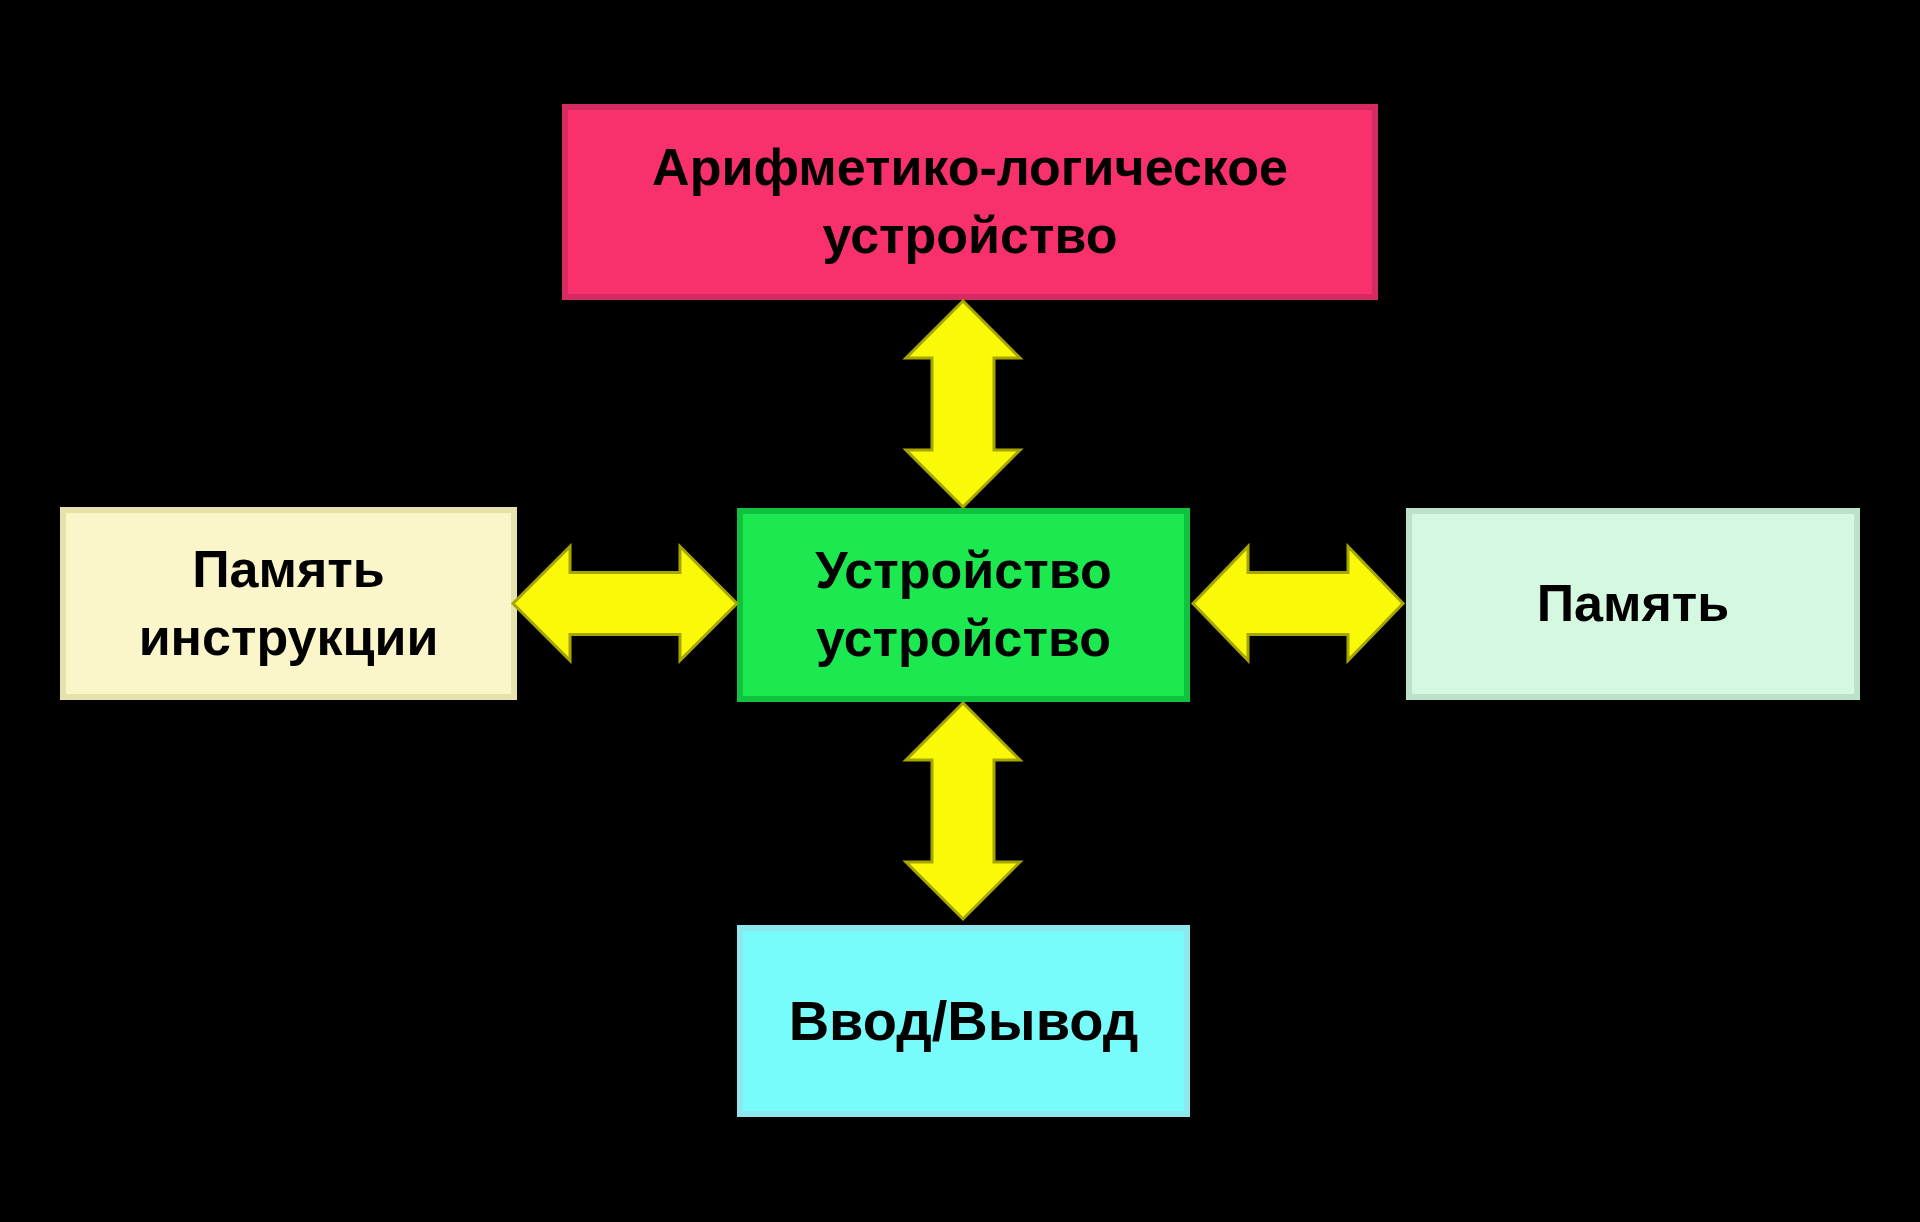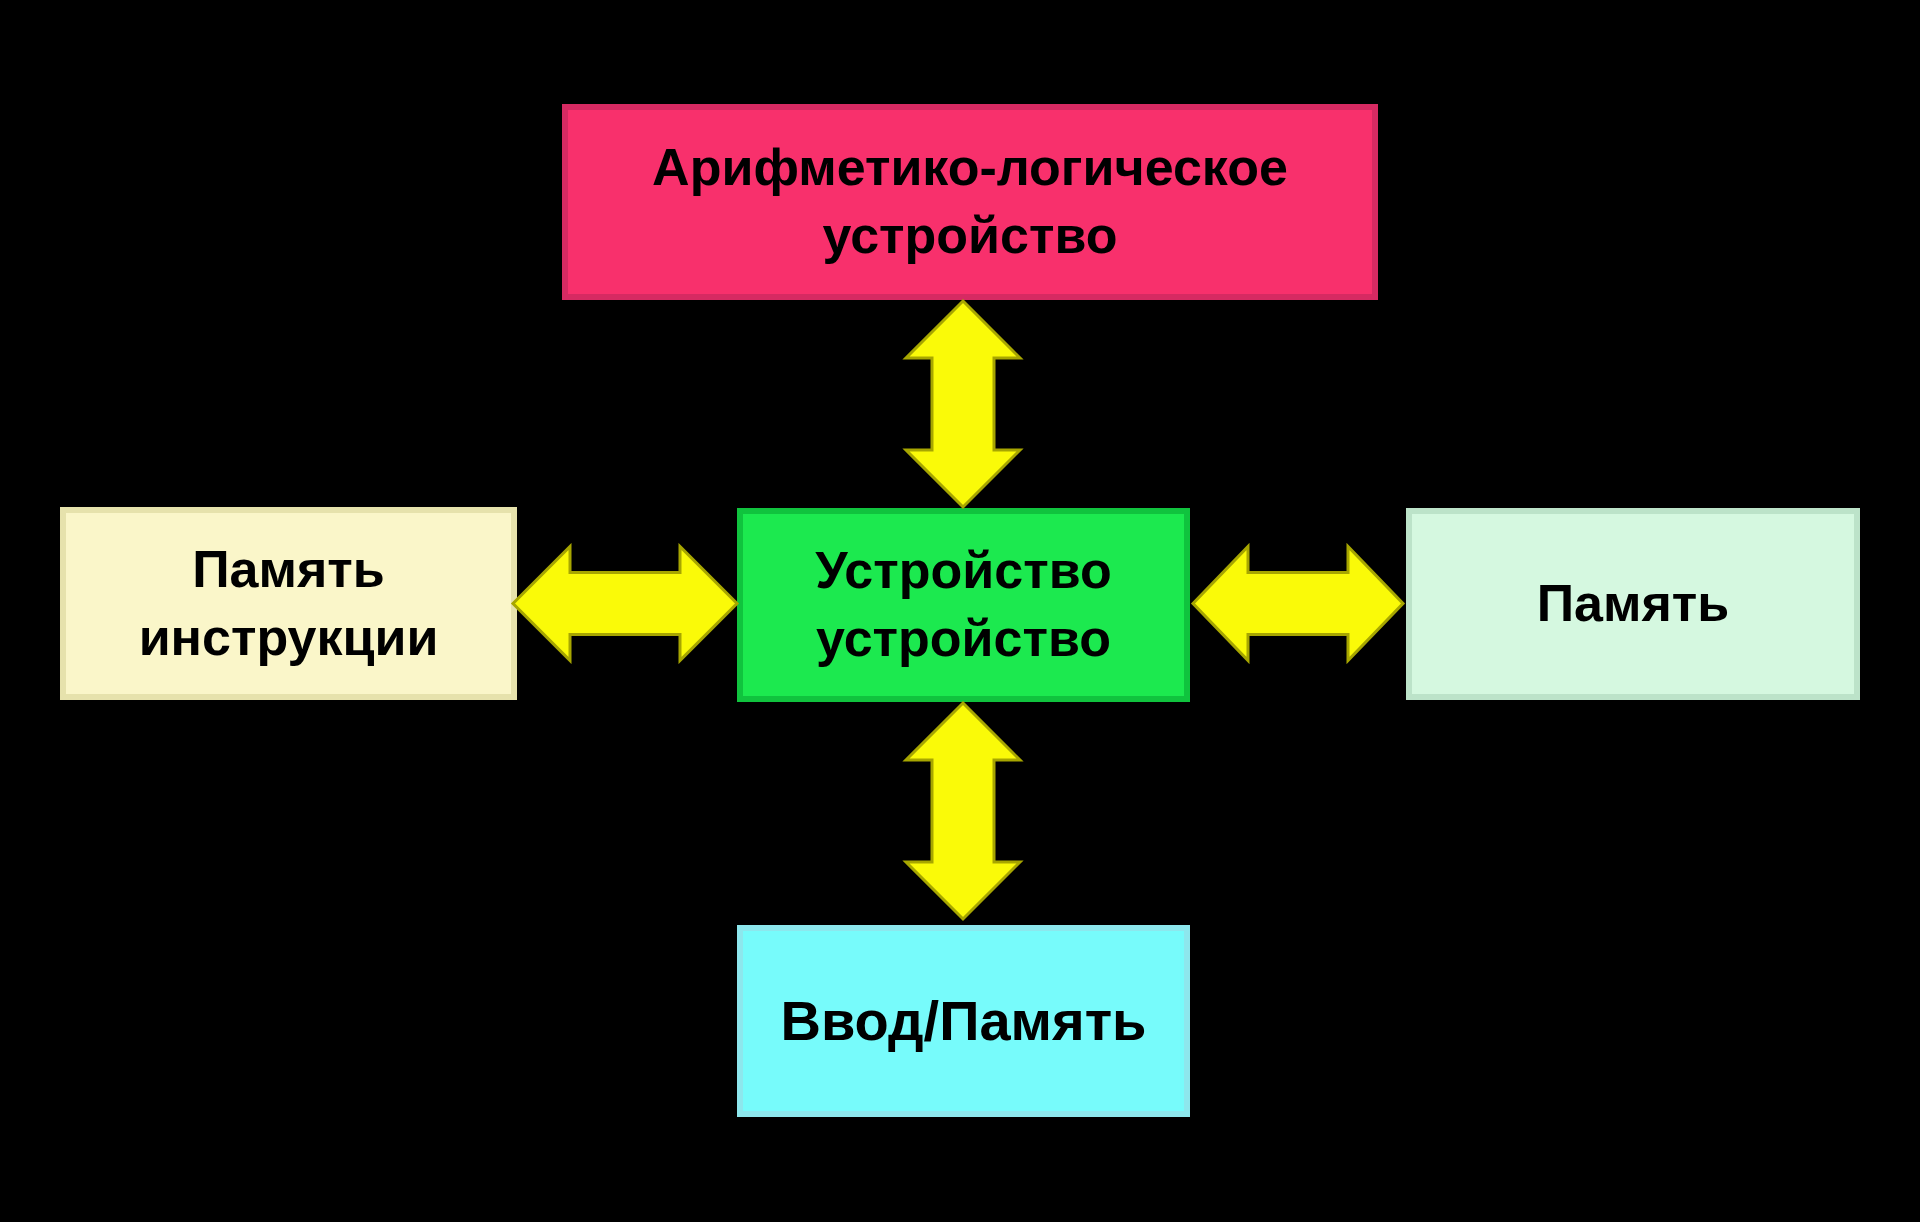--- a/index.html
+++ b/index.html
@@ -87,21 +87,21 @@
   <div class="box box-control-unit">
     <span>Устройство</span>
     <span>устройство</span>
   </div>
 
   <div class="box box-data-memory">
     <span>Память</span>
   </div>
 
   <div class="box box-io">
-    <span>Ввод/Память</span>
+    <span>Ввод/Вывод</span>
   </div>
 
   <svg class="arrow arrow-v-top" width="126" height="212" viewBox="0 0 126 212">
     <polygon points="63,3 120,60 94,60 94,152 120,152 63,209 6,152 32,152 32,60 6,60"></polygon>
   </svg>
 
   <svg class="arrow arrow-v-bottom" width="126" height="222" viewBox="0 0 126 222">
     <polygon points="63,3 120,60 94,60 94,162 120,162 63,219 6,162 32,162 32,60 6,60"></polygon>
   </svg>
 

